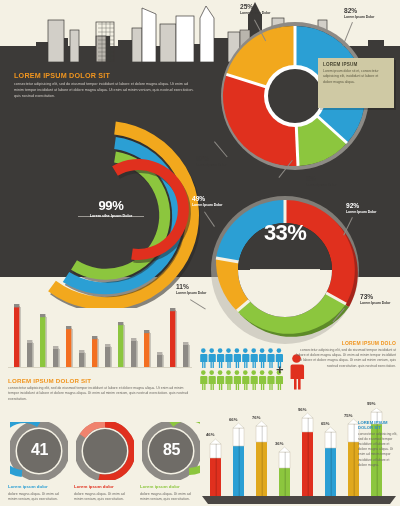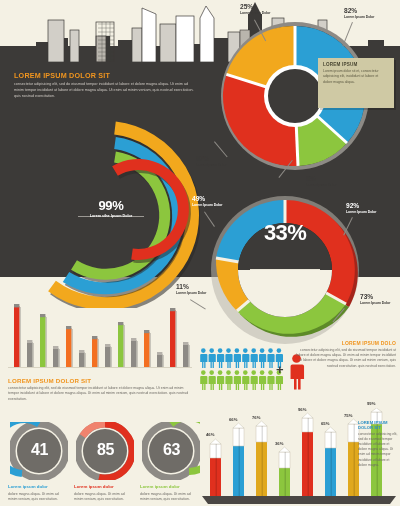--- a/index.html
+++ b/index.html
@@ -354,32 +354,31 @@
     <b style="color:#2b9fd4">Lorem ipsum dolor</b>
     <span>dolore magna aliqua. Ut enim ad minim veniam, quis exercitation.</span>
   </div>
 
   <svg class="gauge" style="left:76px;top:422px;" viewBox="0 0 58 58">
     <circle cx="29" cy="29" r="27" fill="none" stroke="#8d8a85" stroke-width="7"></circle>
     <path d="M29,2 A27,27 0 1,1 23,55.3" fill="none" stroke="#e0301e" stroke-width="7"></path>
     <path d="M29,2 A27,27 0 0,0 6.5,14" fill="none" stroke="#f0836e" stroke-width="7"></path>
     <circle cx="29" cy="29" r="22" fill="#6f6c67"></circle>
   </svg>
-  <div class="gnum" style="left:76px;top:441px;">85</div>
   <div class="gcap" style="left:74px;top:484px;">
     <b style="color:#e0301e">Lorem ipsum dolor</b>
     <span>dolore magna aliqua. Ut enim ad minim veniam, quis exercitation.</span>
   </div>
 
   <svg class="gauge" style="left:142px;top:422px;" viewBox="0 0 58 58">
     <circle cx="29" cy="29" r="27" fill="none" stroke="#8d8a85" stroke-width="7"></circle>
     <path d="M29,2 A27,27 0 1,1 47,49.5" fill="none" stroke="#8cc63e" stroke-width="7"></path>
     <circle cx="29" cy="29" r="22" fill="#6f6c67"></circle>
   </svg>
-  <div class="gnum" style="left:142px;top:441px;">63</div>
+  <div class="gnum" style="left:142px;top:441px;">85</div>
   <div class="gcap" style="left:140px;top:484px;">
     <b style="color:#8cc63e">Lorem ipsum dolor</b>
     <span>dolore magna aliqua. Ut enim ad minim veniam, quis exercitation.</span>
   </div>
 
   <svg class="people" viewBox="0 0 120 44">
     <defs>
       <g id="person">
         <circle cx="3.3" cy="2.6" r="2.3"></circle>
         <path d="M0.2,6 h6.2 a1,1 0 0 1 1,1 v7 h-1.9 v6 h-1.3 v-6 h-0.8 v6 h-1.3 v-6 h-1.9 v-7 a1,1 0 0 1 1,-1 z"></path>

